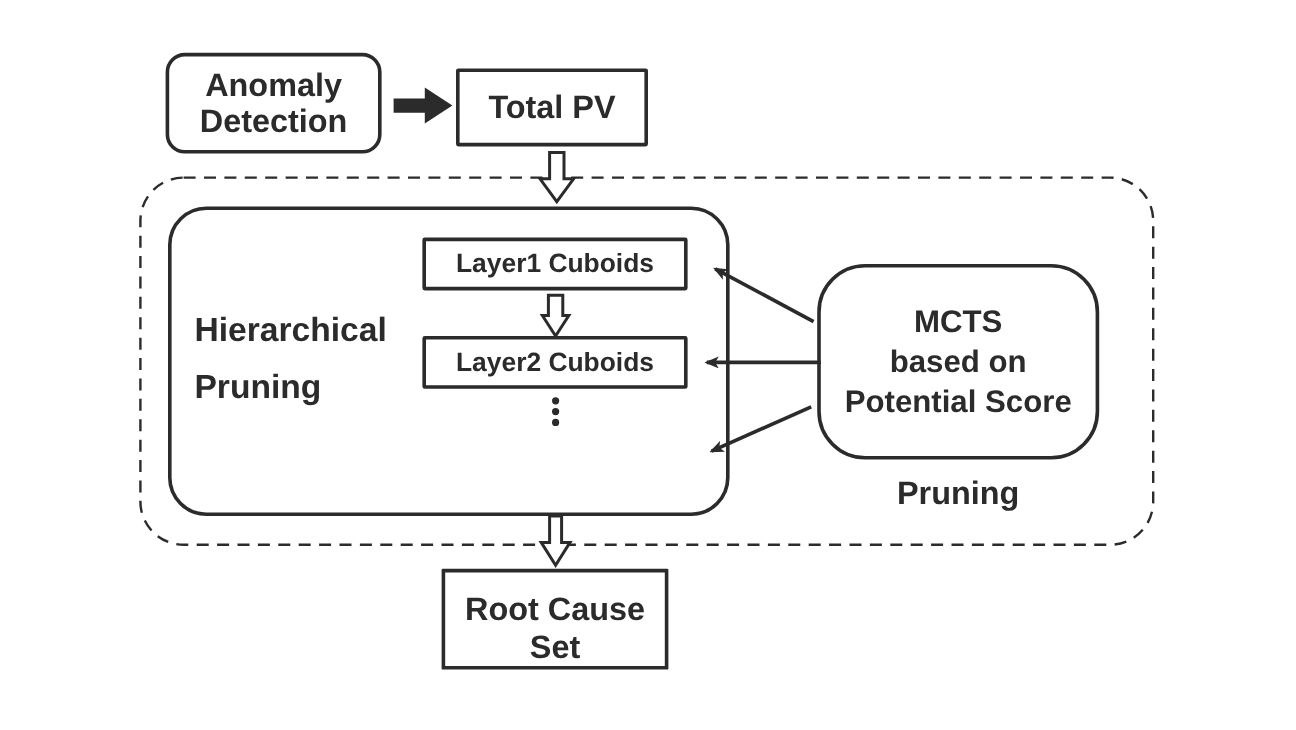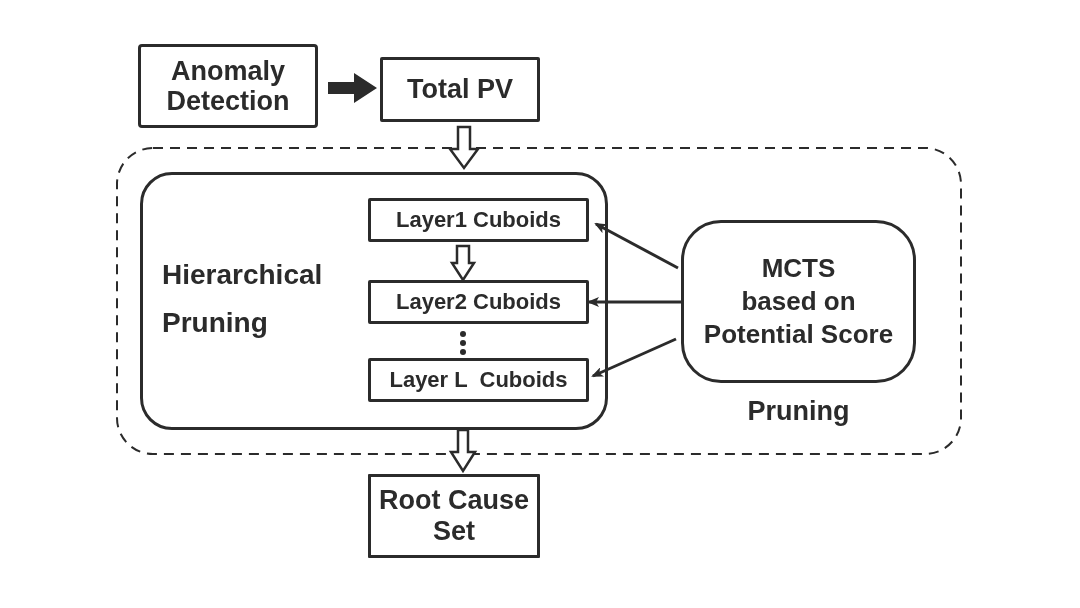--- a/index.html
+++ b/index.html
@@ -26,62 +26,62 @@
     justify-content: center;
     text-align: center;
     font-weight: bold;
     color: #2b2b2b;
   }
   .label-text {
     white-space: pre-wrap;
   }
   .anomaly-box {
     left: 138px; top: 44px; width: 180px; height: 84px;
-    border-width: 3.5px; border-radius: 4px;
+    border-width: 3.5px; border-radius: 16px;
     font-size: 27px; line-height: 30px;
   }
   .totalpv-box {
     left: 380px; top: 57px; width: 160px; height: 65px;
     border-radius: 2px;
     font-size: 27px;
   }
   .hp-box {
     left: 140px; top: 172px; width: 468px; height: 258px;
     border-radius: 32px;
   }
   .hp-label {
     position: absolute;
     left: 162px; top: 251px;
     font-size: 28px; line-height: 48px; font-weight: bold;
     text-align: left;
     white-space: pre-line;
   }
   .layer-box {
-    left: 368px; width: 221px; height: 44px;
+    left: 352px; width: 221px; height: 44px;
     border-radius: 2px;
     font-size: 22px; line-height: 24px;
   }
   .layer1-box { top: 198px; }
   .layer2-box { top: 280px; }
   .layerl-box { top: 358px; }
   .mcts-box {
     left: 681px; top: 220px; width: 235px; height: 163px;
     border-radius: 40px;
     font-size: 26px; line-height: 33px;
   }
   .hotspot-label {
     position: absolute;
     left: 681px; top: 396px; width: 235px;
     text-align: center;
     font-size: 27px; font-weight: bold;
   }
   .rootcause-box {
-    left: 368px; top: 474px; width: 172px; height: 84px;
+    left: 368px; top: 474px; width: 189px; height: 84px;
     border-radius: 1px;
-    font-size: 27px; line-height: 31px;
+    font-size: 27px; line-height: 31px; align-items: flex-end;
   }
   .overlay {
     position: absolute;
     left: 0; top: 0; width: 1080px; height: 608px;
     pointer-events: none;
   }
 </style>
 </head>
 <body>
 
@@ -102,23 +102,20 @@
 Pruning</div>
 
   <div class="box layer-box layer1-box">
     <span class="label-text">Layer1 Cuboids</span>
   </div>
 
   <div class="box layer-box layer2-box">
     <span class="label-text">Layer2 Cuboids</span>
   </div>
 
-  <div class="box layer-box layerl-box">
-    <span class="label-text">Layer L  Cuboids</span>
-  </div>
 
   <div class="box mcts-box">
     <span class="label-text">MCTS
 based on
 Potential Score</span>
   </div>
 
   <div class="hotspot-label">Pruning</div>
 
   <div class="box rootcause-box">

